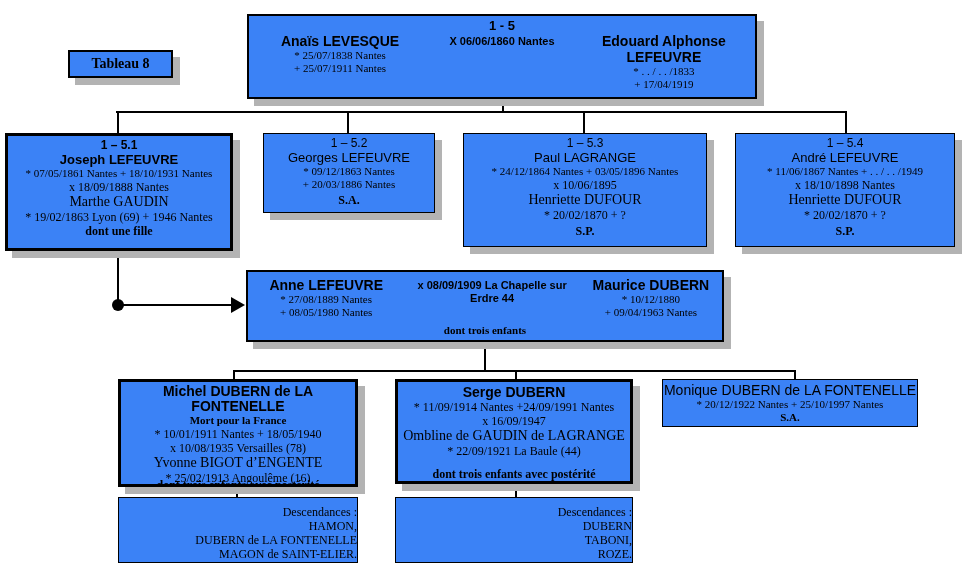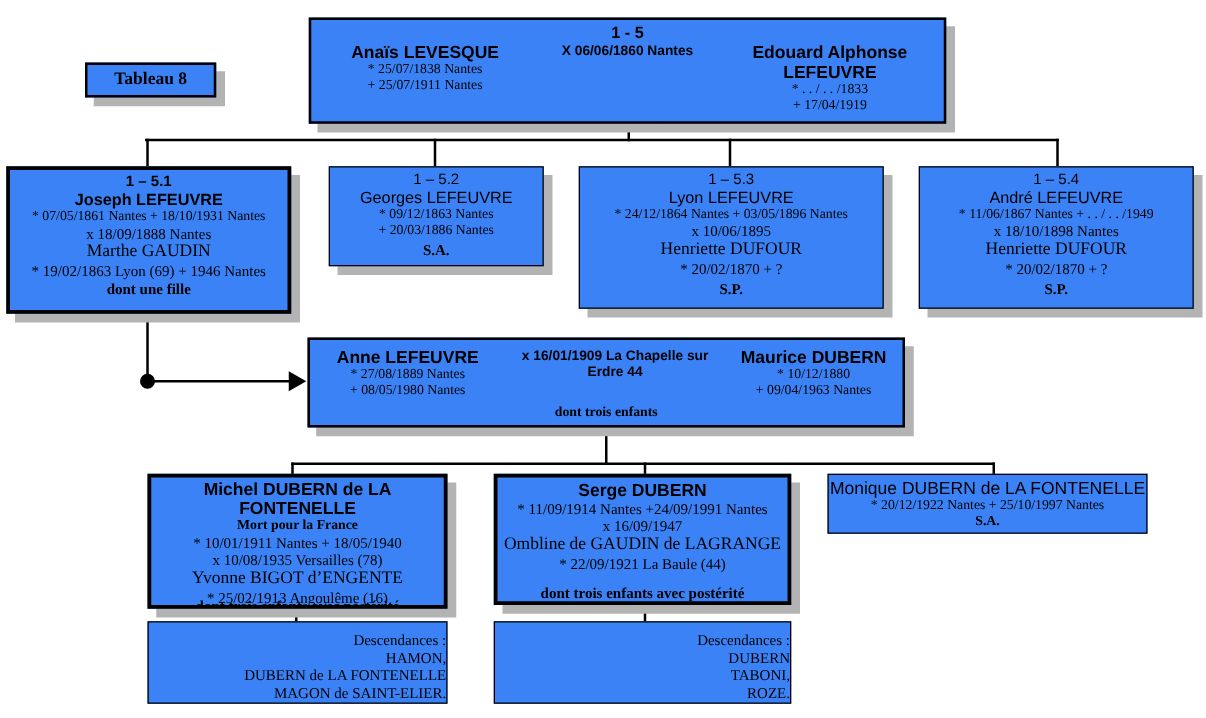--- a/index.html
+++ b/index.html
@@ -94,21 +94,21 @@
   <div class="box sh" style="left:263px;top:133px;width:172px;height:80px">
     <div class="sans fs12">1 – 5.2</div>
     <div class="sans fs13">Georges LEFEUVRE</div>
     <div class="serif fs11">* 09/12/1863 Nantes</div>
     <div class="serif fs11">+ 20/03/1886 Nantes</div>
     <div class="serif bold fs12" style="margin-top:2px">S.A.</div>
   </div>
 
   <div class="box sh" style="left:463px;top:133px;width:244px;height:114px">
     <div class="sans fs12">1 – 5.3</div>
-    <div class="sans fs13">Lyon LEFEUVRE</div>
+    <div class="sans fs13">Paul LAGRANGE</div>
     <div class="serif fs11">* 24/12/1864 Nantes + 03/05/1896 Nantes</div>
     <div class="serif fs12">x 10/06/1895</div>
     <div class="serif fs14">Henriette DUFOUR</div>
     <div class="serif fs12">* 20/02/1870 + ?</div>
     <div class="serif bold fs12" style="margin-top:2px">S.P.</div>
   </div>
 
   <div class="box sh" style="left:735px;top:133px;width:220px;height:114px">
     <div class="sans fs12">1 – 5.4</div>
     <div class="sans fs13">André LEFEUVRE</div>
@@ -119,21 +119,21 @@
     <div class="serif bold fs12" style="margin-top:2px">S.P.</div>
   </div>
 
   <div class="box b2 sh cpl" style="left:246px;top:270px;width:478px;height:72px">
     <div class="cols" style="padding-top:3px">
       <div class="col-l">
         <div class="sans bold fs14">Anne LEFEUVRE</div>
         <div class="serif fs11">* 27/08/1889 Nantes</div>
         <div class="serif fs11">+ 08/05/1980 Nantes</div>
       </div>
-      <div class="col-m sans fs11">x 16/01/1909 La Chapelle sur Erdre 44</div>
+      <div class="col-m sans fs11">x 08/09/1909 La Chapelle sur Erdre 44</div>
       <div class="col-r">
         <div class="sans bold fs14">Maurice DUBERN</div>
         <div class="serif fs11">* 10/12/1880</div>
         <div class="serif fs11">+ 09/04/1963 Nantes</div>
       </div>
     </div>
     <div class="serif bold fs11 note-gap">dont trois enfants</div>
   </div>
 
   <div class="box b3 sh" style="left:118px;top:379px;width:240px;height:108px">

